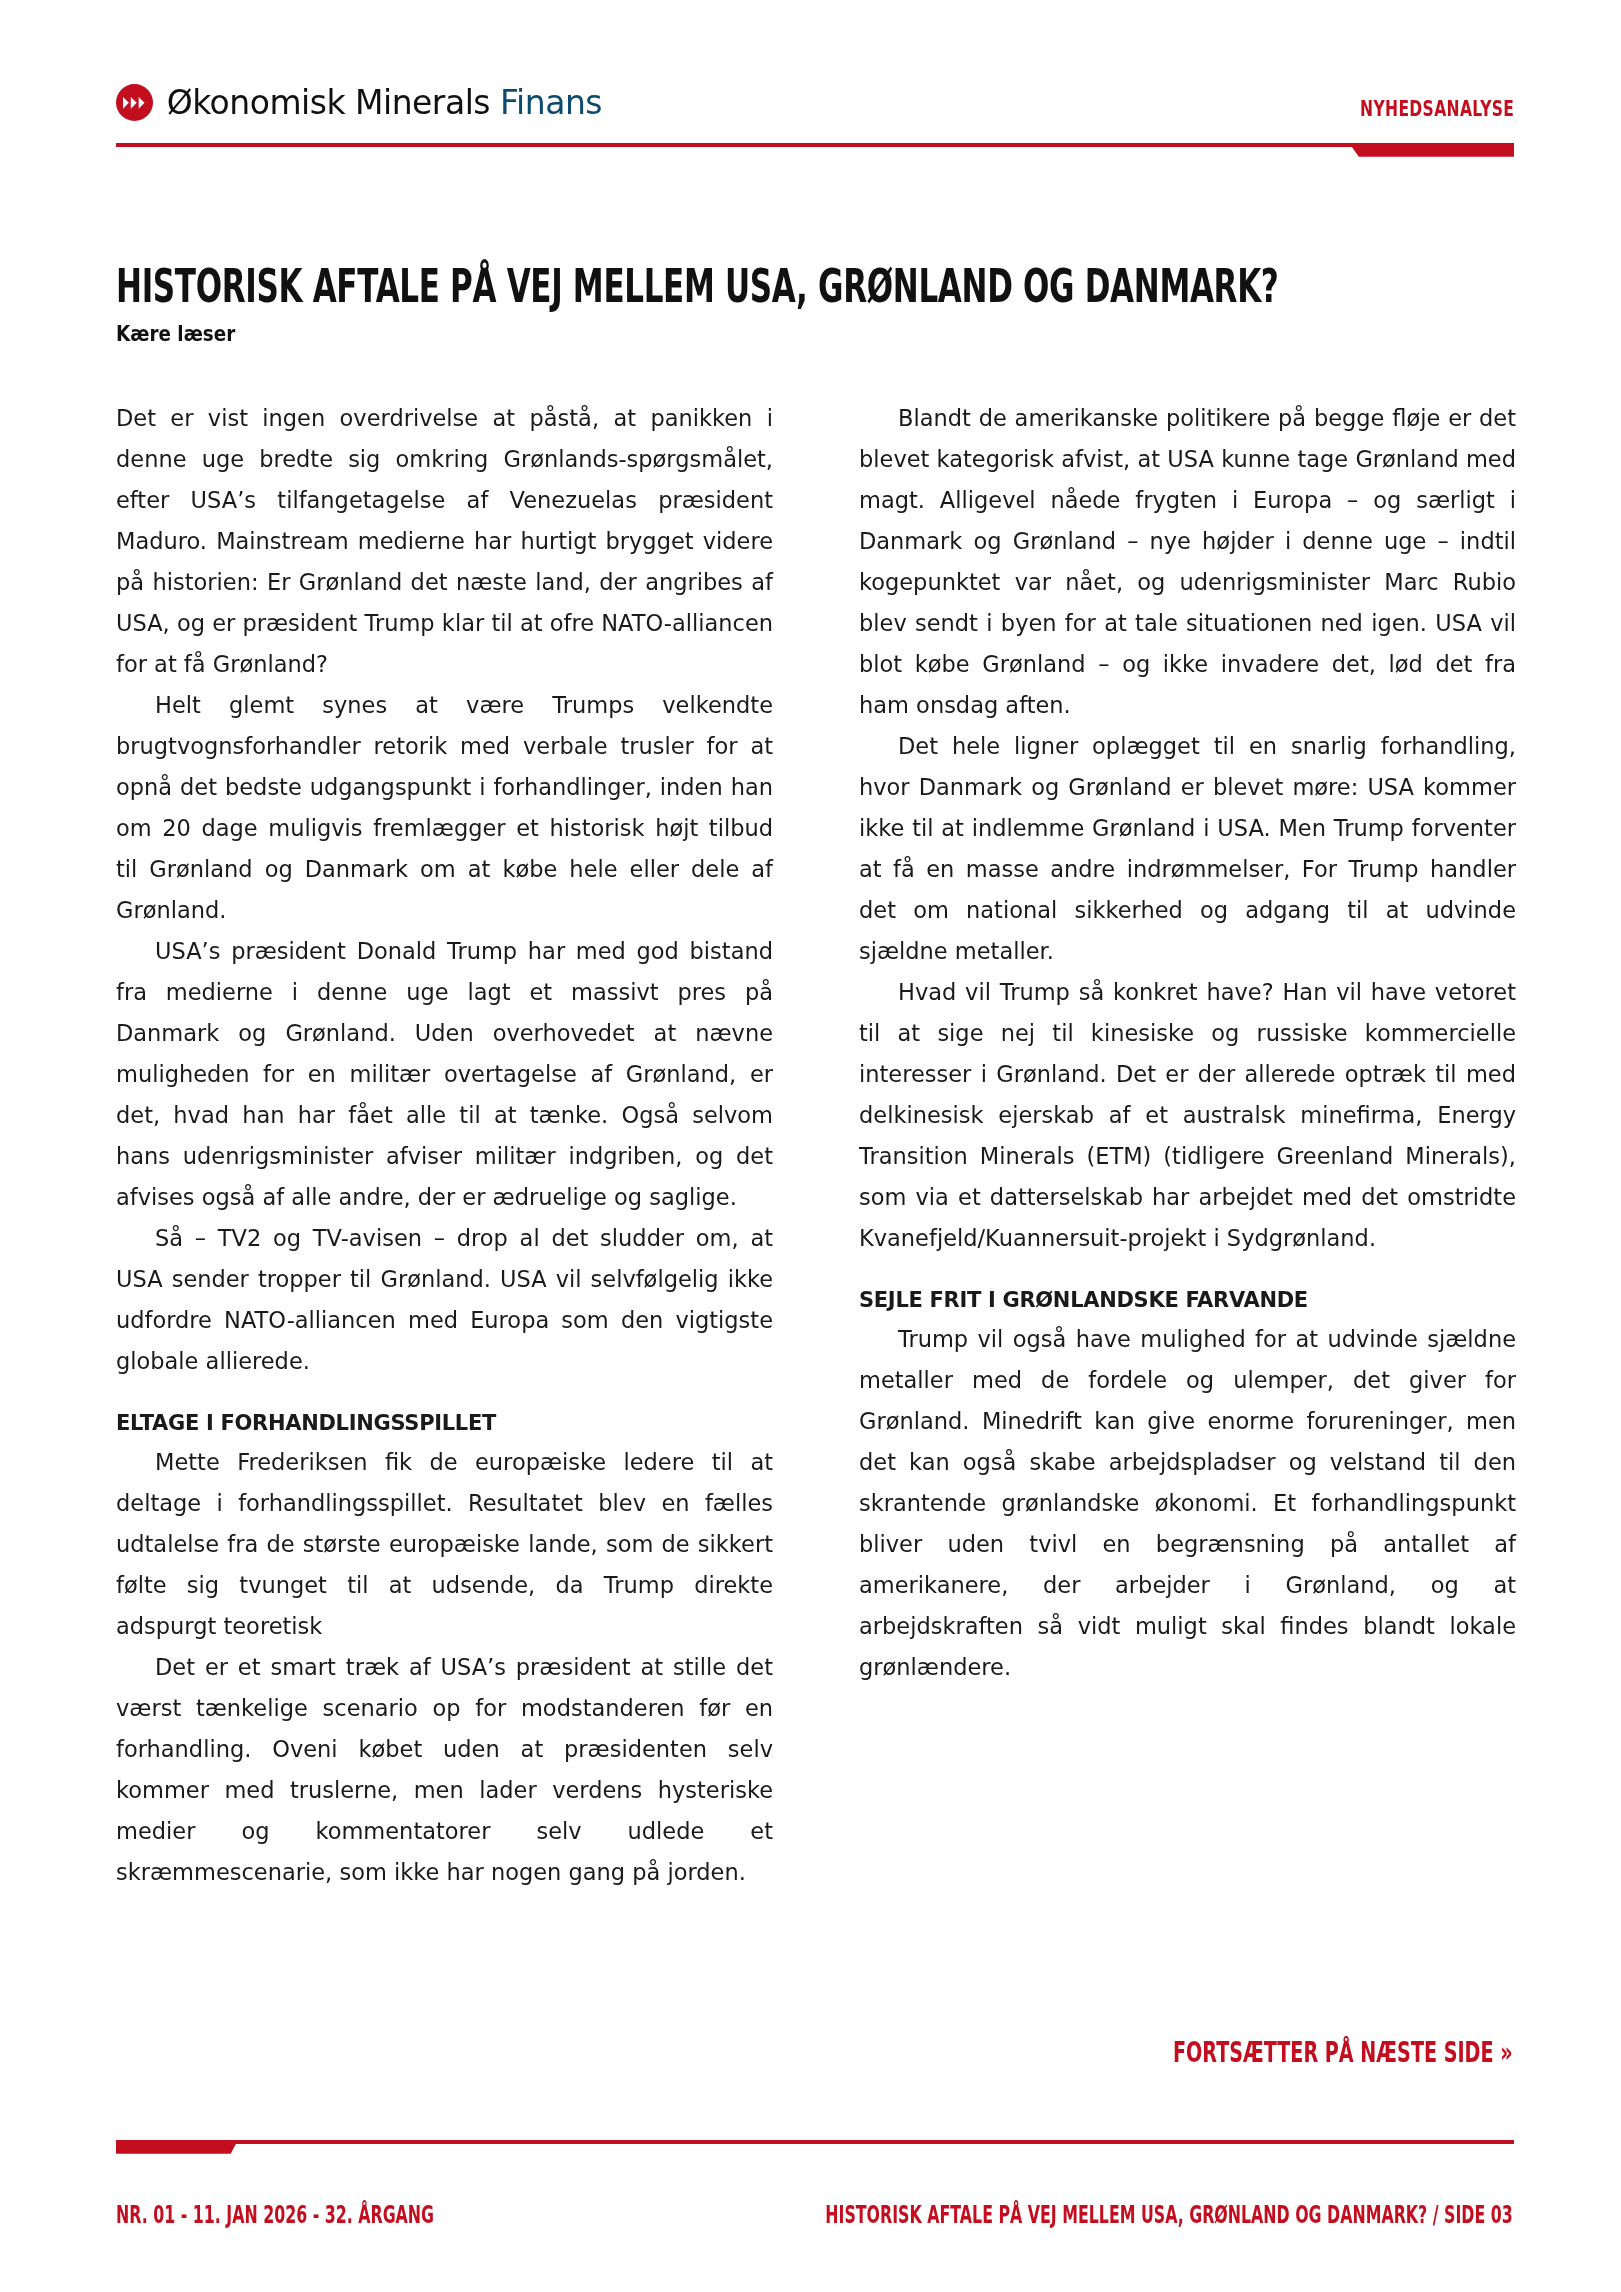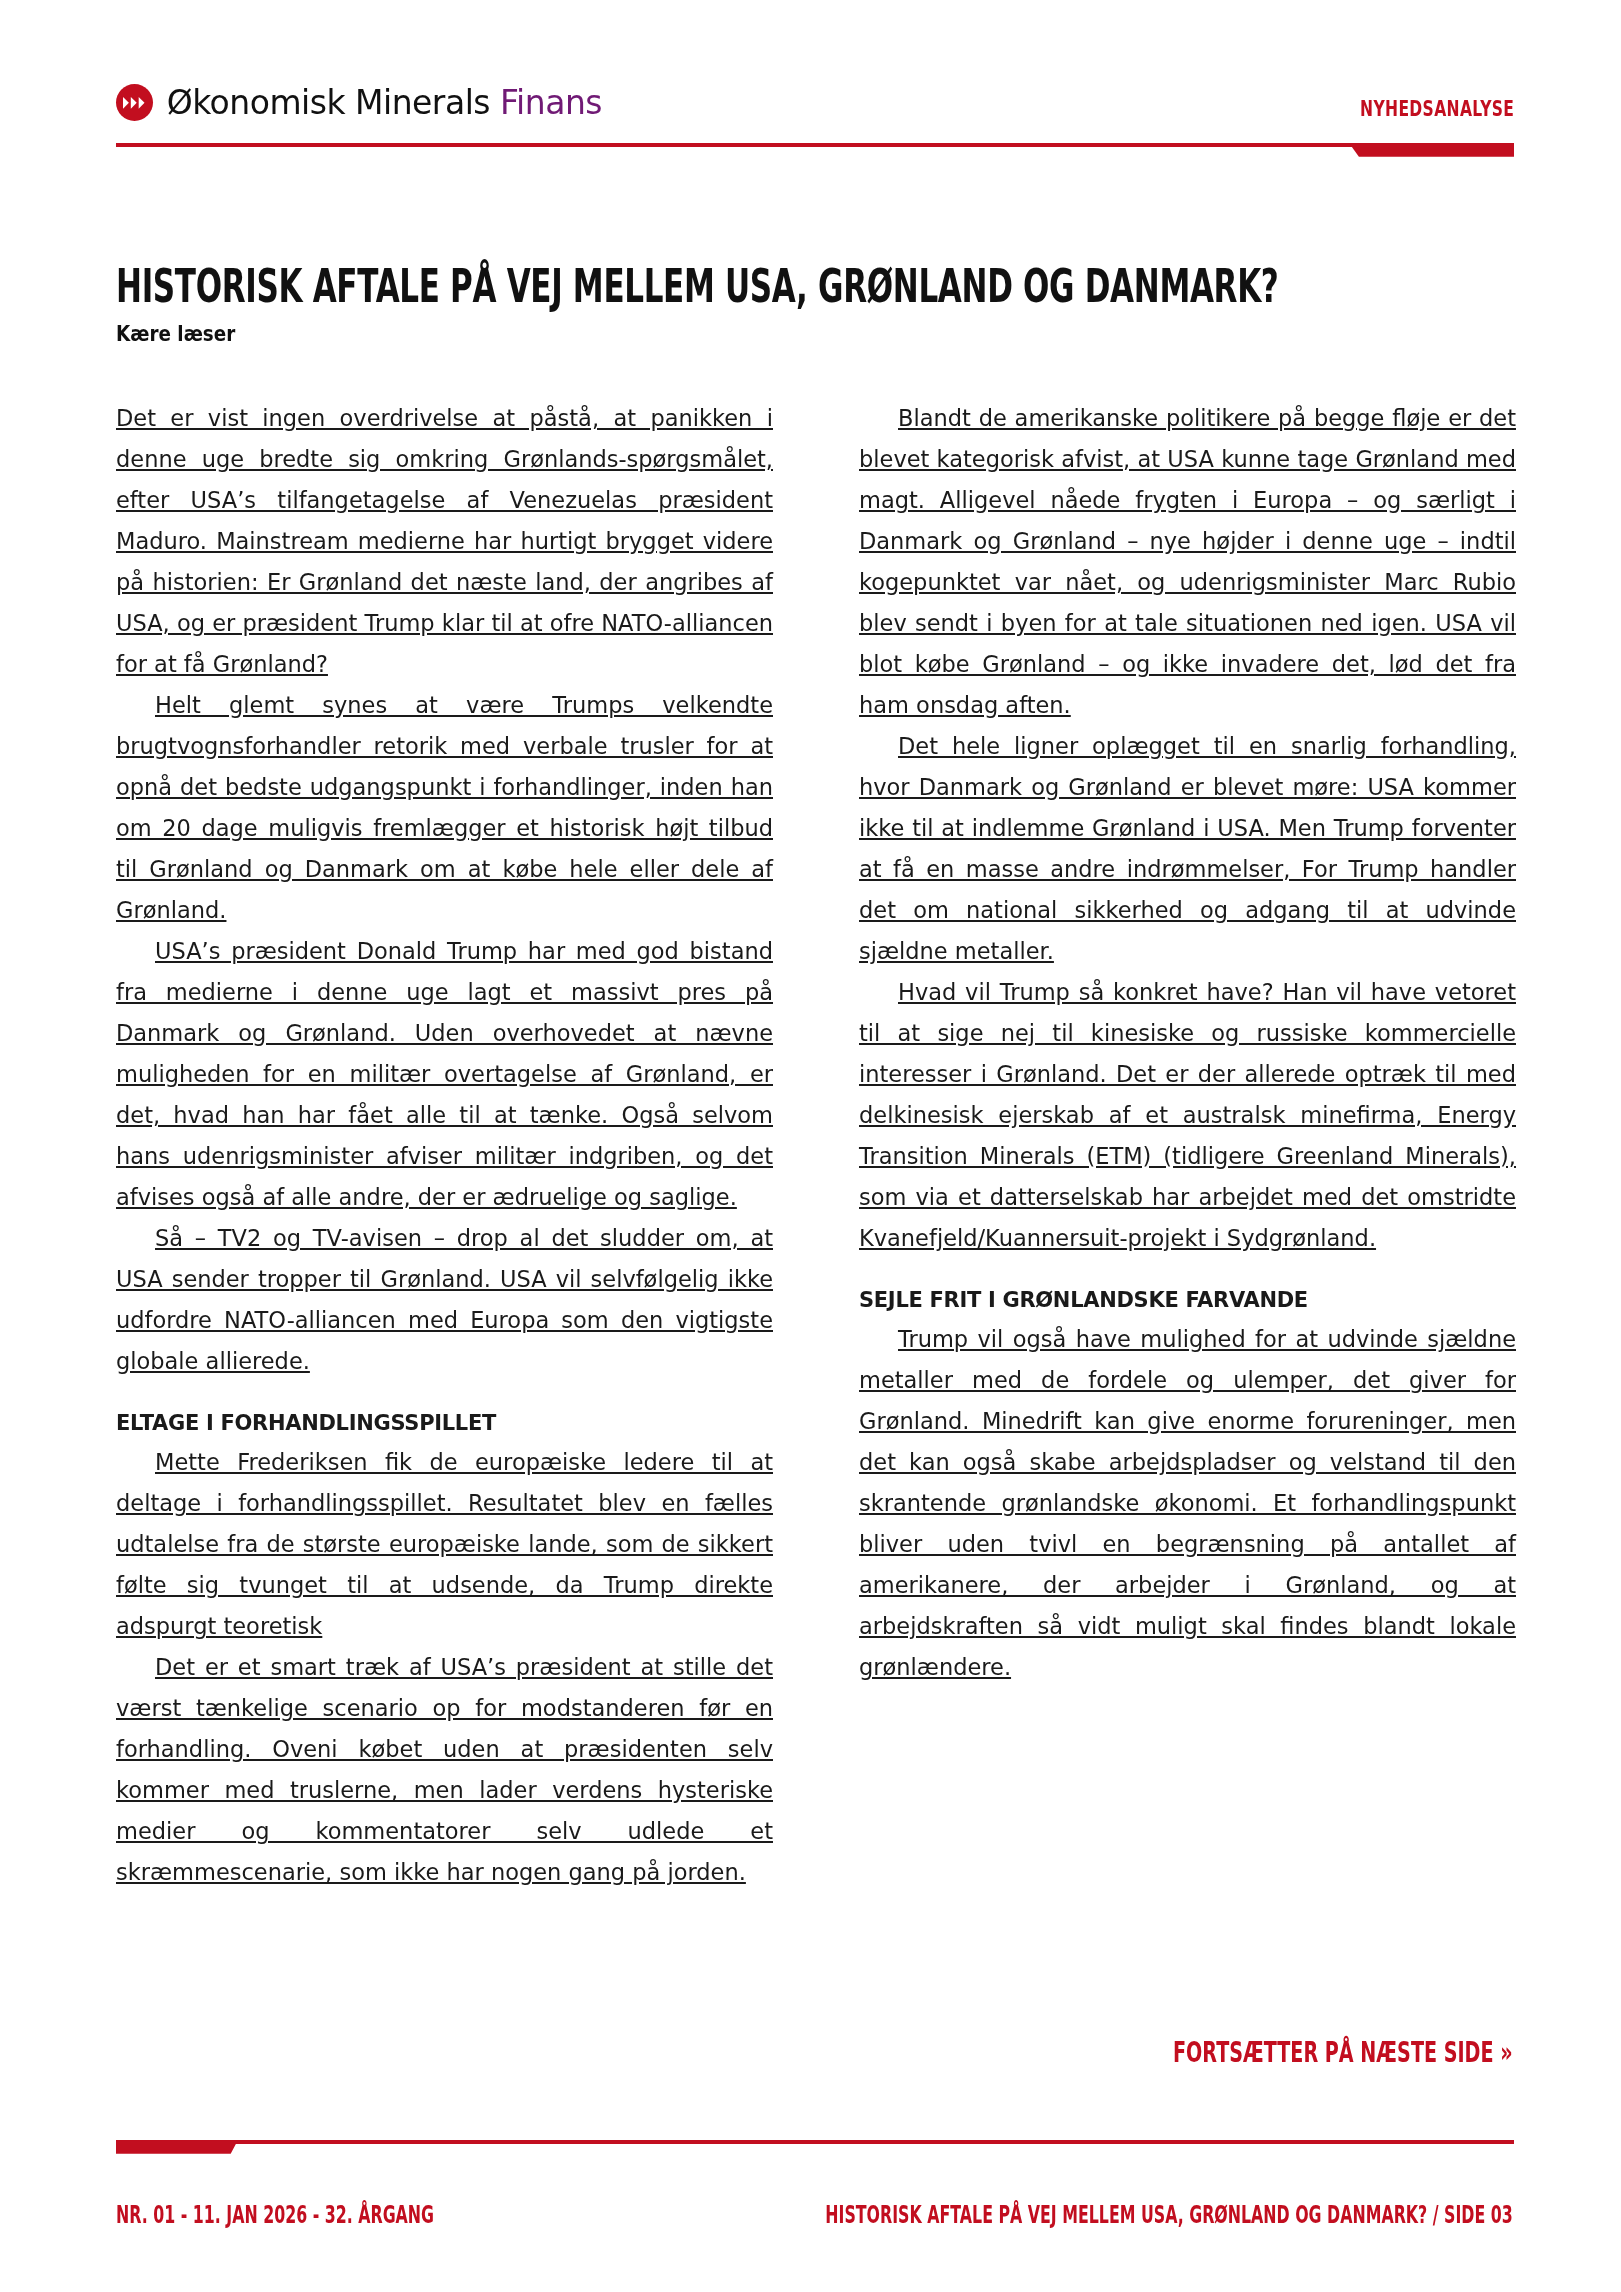--- a/index.html
+++ b/index.html
@@ -2,32 +2,32 @@
 <html><head>
 <meta charset="utf-8">
 <style>
   html, body { margin:0; padding:0; background:#ffffff; }
   body { width:1621px; height:2293px; position:relative; overflow:hidden; font-family:"Liberation Sans", sans-serif; color:#1a1a1a; }
 
   .header { position:absolute; left:116px; top:78px; width:1398px; height:78px; }
   .logo { position:absolute; left:0; top:5.9px; display:flex; align-items:center; }
   .logo-icon { width:37px; height:37px; border-radius:50%; background:#c20e1f; display:flex; align-items:center; justify-content:center; }
   .logo-text { margin-left:13.7px; font-family:"DejaVu Sans", sans-serif; font-size:33px; letter-spacing:-0.5px; color:#111; line-height:1; }
-  .logo-text .brand-accent { color:#701a75; }
+  .logo-text .brand-accent { color:#0c4a6e; }
   .section-label { position:absolute; right:0; top:17.6px; font-family:"DejaVu Sans", sans-serif; font-weight:bold; font-size:21.6px; color:#c20e1f; transform:scaleX(0.72); transform-origin:right center; letter-spacing:0.5px; }
   .header-rule { position:absolute; left:0; top:65px; width:1398px; height:3.9px; background:#c20e1f; }
   .header-rule-tab { position:absolute; right:0; top:65px; width:165px; height:13.7px; background:#c20e1f; clip-path:polygon(0 0,100% 0,100% 100%,6% 100%); }
 
   .headline { position:absolute; left:116px; top:227px; font-family:"DejaVu Sans", sans-serif; font-size:47px; color:#111; transform:scaleX(0.66); transform-origin:left center; white-space:nowrap; letter-spacing:-0.5px; }
   .salutation { position:absolute; left:116px; top:321px; font-family:"DejaVu Sans", sans-serif; font-weight:bold; font-size:21.6px; color:#111; transform:scaleX(0.85); transform-origin:left center; }
 
   .column { position:absolute; top:398px; width:657px; font-family:"DejaVu Sans", sans-serif; font-size:22.5px; line-height:41px; color:#1a1a1a; text-align:justify; hyphens:auto; }
   .column.left { left:116px; }
   .column.right { left:859px; top:398px; }
-  .column p { margin:0; text-indent:0;text-decoration:underline; }
+  .column p { margin:0; text-indent:0; }
   .column p.indent { text-indent:39px; }
   .column .subhead { font-weight:bold; font-size:21px; line-height:31px; margin-top:25.5px; margin-bottom:3.9px; text-transform:uppercase; letter-spacing:-0.3px; }
 
   .continue { position:absolute; right:108px; top:2035px; font-family:"DejaVu Sans", sans-serif; font-weight:bold; font-size:29px; color:#c20e1f; transform:scaleX(0.66); transform-origin:right center; white-space:nowrap; }
 
   .footer-rule { position:absolute; left:116px; top:2140px; width:1398px; height:3.9px; background:#c20e1f; }
   .footer-rule-tab { position:absolute; left:116px; top:2140px; width:122px; height:13.7px; background:#c20e1f; clip-path:polygon(0 0,100% 0,94% 100%,0 100%); }
   .footer-left { position:absolute; left:116px; top:2199px; font-family:"DejaVu Sans", sans-serif; font-weight:bold; font-size:25.5px; color:#c20e1f; transform:scaleX(0.62); transform-origin:left center; white-space:nowrap; }
   .footer-right { position:absolute; right:108px; top:2199px; font-family:"DejaVu Sans", sans-serif; font-weight:bold; font-size:25.5px; color:#c20e1f; transform:scaleX(0.62); transform-origin:right center; white-space:nowrap; }
 </style>

